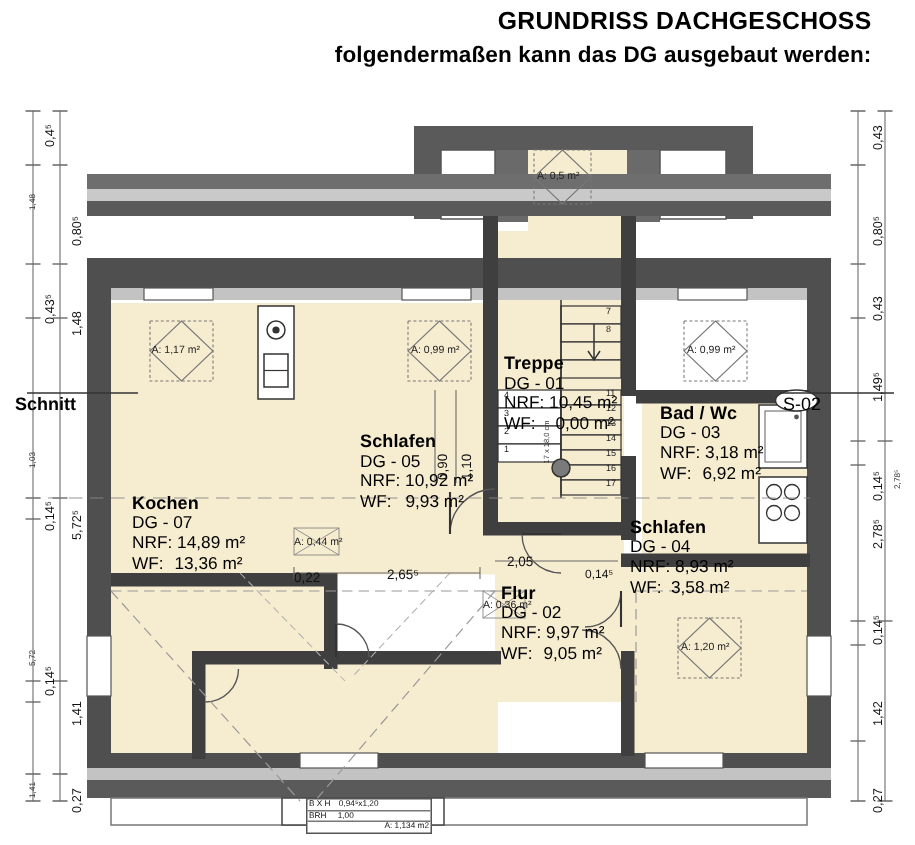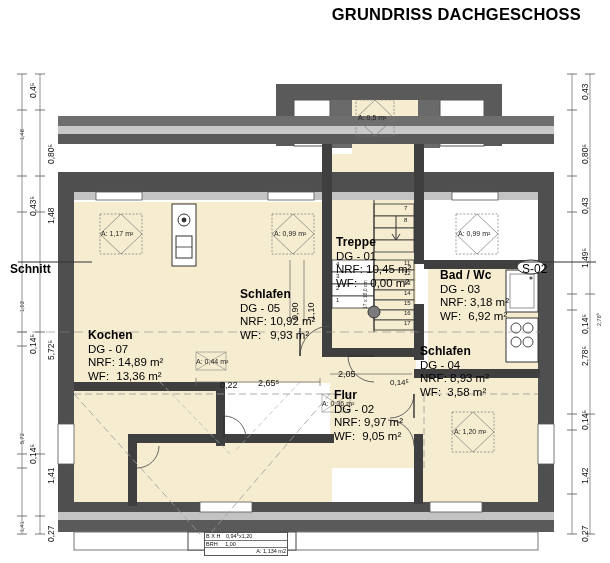--- a/index.html
+++ b/index.html
@@ -30,20 +30,21 @@
   .legbox{position:absolute;border:1px solid #555;background:#fff;font-size:5.5px;
           line-height:6.5px;color:#111;}
   .legrow{border-bottom:1px solid #777;padding:0 1px;white-space:nowrap;}
   .legrow:last-child{border-bottom:none;text-align:right;}
 </style>
 </head>
 <body>
 
 <div id="title-block">
   <div id="title-line1">GRUNDRISS DACHGESCHOSS</div>
+  <div id="title-line2">folgendermaßen kann das DG ausgebaut werden:</div>
 </div>
 
 <div id="plan">
 
 <svg width="610" height="499" viewBox="0 0 610 499">
   <defs>
     <pattern id="hatch" width="4" height="4" patternTransform="rotate(45)" patternUnits="userSpaceOnUse">
       <line x1="0" y1="0" x2="0" y2="4" stroke="#999" stroke-width="0.6"></line>
     </pattern>
   </defs>
@@ -392,21 +393,21 @@
 <div class="dimv" style="left:580px;top:204px;">1,49⁵</div>
 <div class="dimv" style="left:580px;top:270px;">0,14⁵</div>
 <div class="dimv" style="left:580px;top:302px;">2,78⁵</div>
 <div class="dimv" style="left:580px;top:366px;">0,14⁵</div>
 <div class="dimv" style="left:580px;top:420px;">1,42</div>
 <div class="dimv" style="left:580px;top:478px;">0,27</div>
 <div class="tinyv" style="left:596px;top:262px;">2,78⁵</div>
 
 <div class="dimv9" style="left:290px;top:256px;">0,90</div>
 <div class="dimv9" style="left:306px;top:256px;">1,10</div>
-<div class="dim" style="left:196px;top:316px;font-size:9px;margin-left:24px;">0,22</div>
+<div class="dim" style="left:196px;top:316px;font-size:9px;">0,22</div>
 <div class="dim" style="left:258px;top:314px;font-size:9px;">2,65⁵</div>
 <div class="dim" style="left:338px;top:305px;font-size:9px;">2,05</div>
 <div class="dim" style="left:390px;top:314px;font-size:8px;">0,14⁵</div>
 
 <div class="sect" style="left:10px;top:198px;font-weight:bold;">Schnitt</div>
 <div class="sect" style="left:522px;top:198px;">S-02</div>
 
 <div class="stepno" style="left:336px;top:197px;">4</div>
 <div class="stepno" style="left:336px;top:209px;">3</div>
 <div class="stepno" style="left:336px;top:221px;">2</div>

